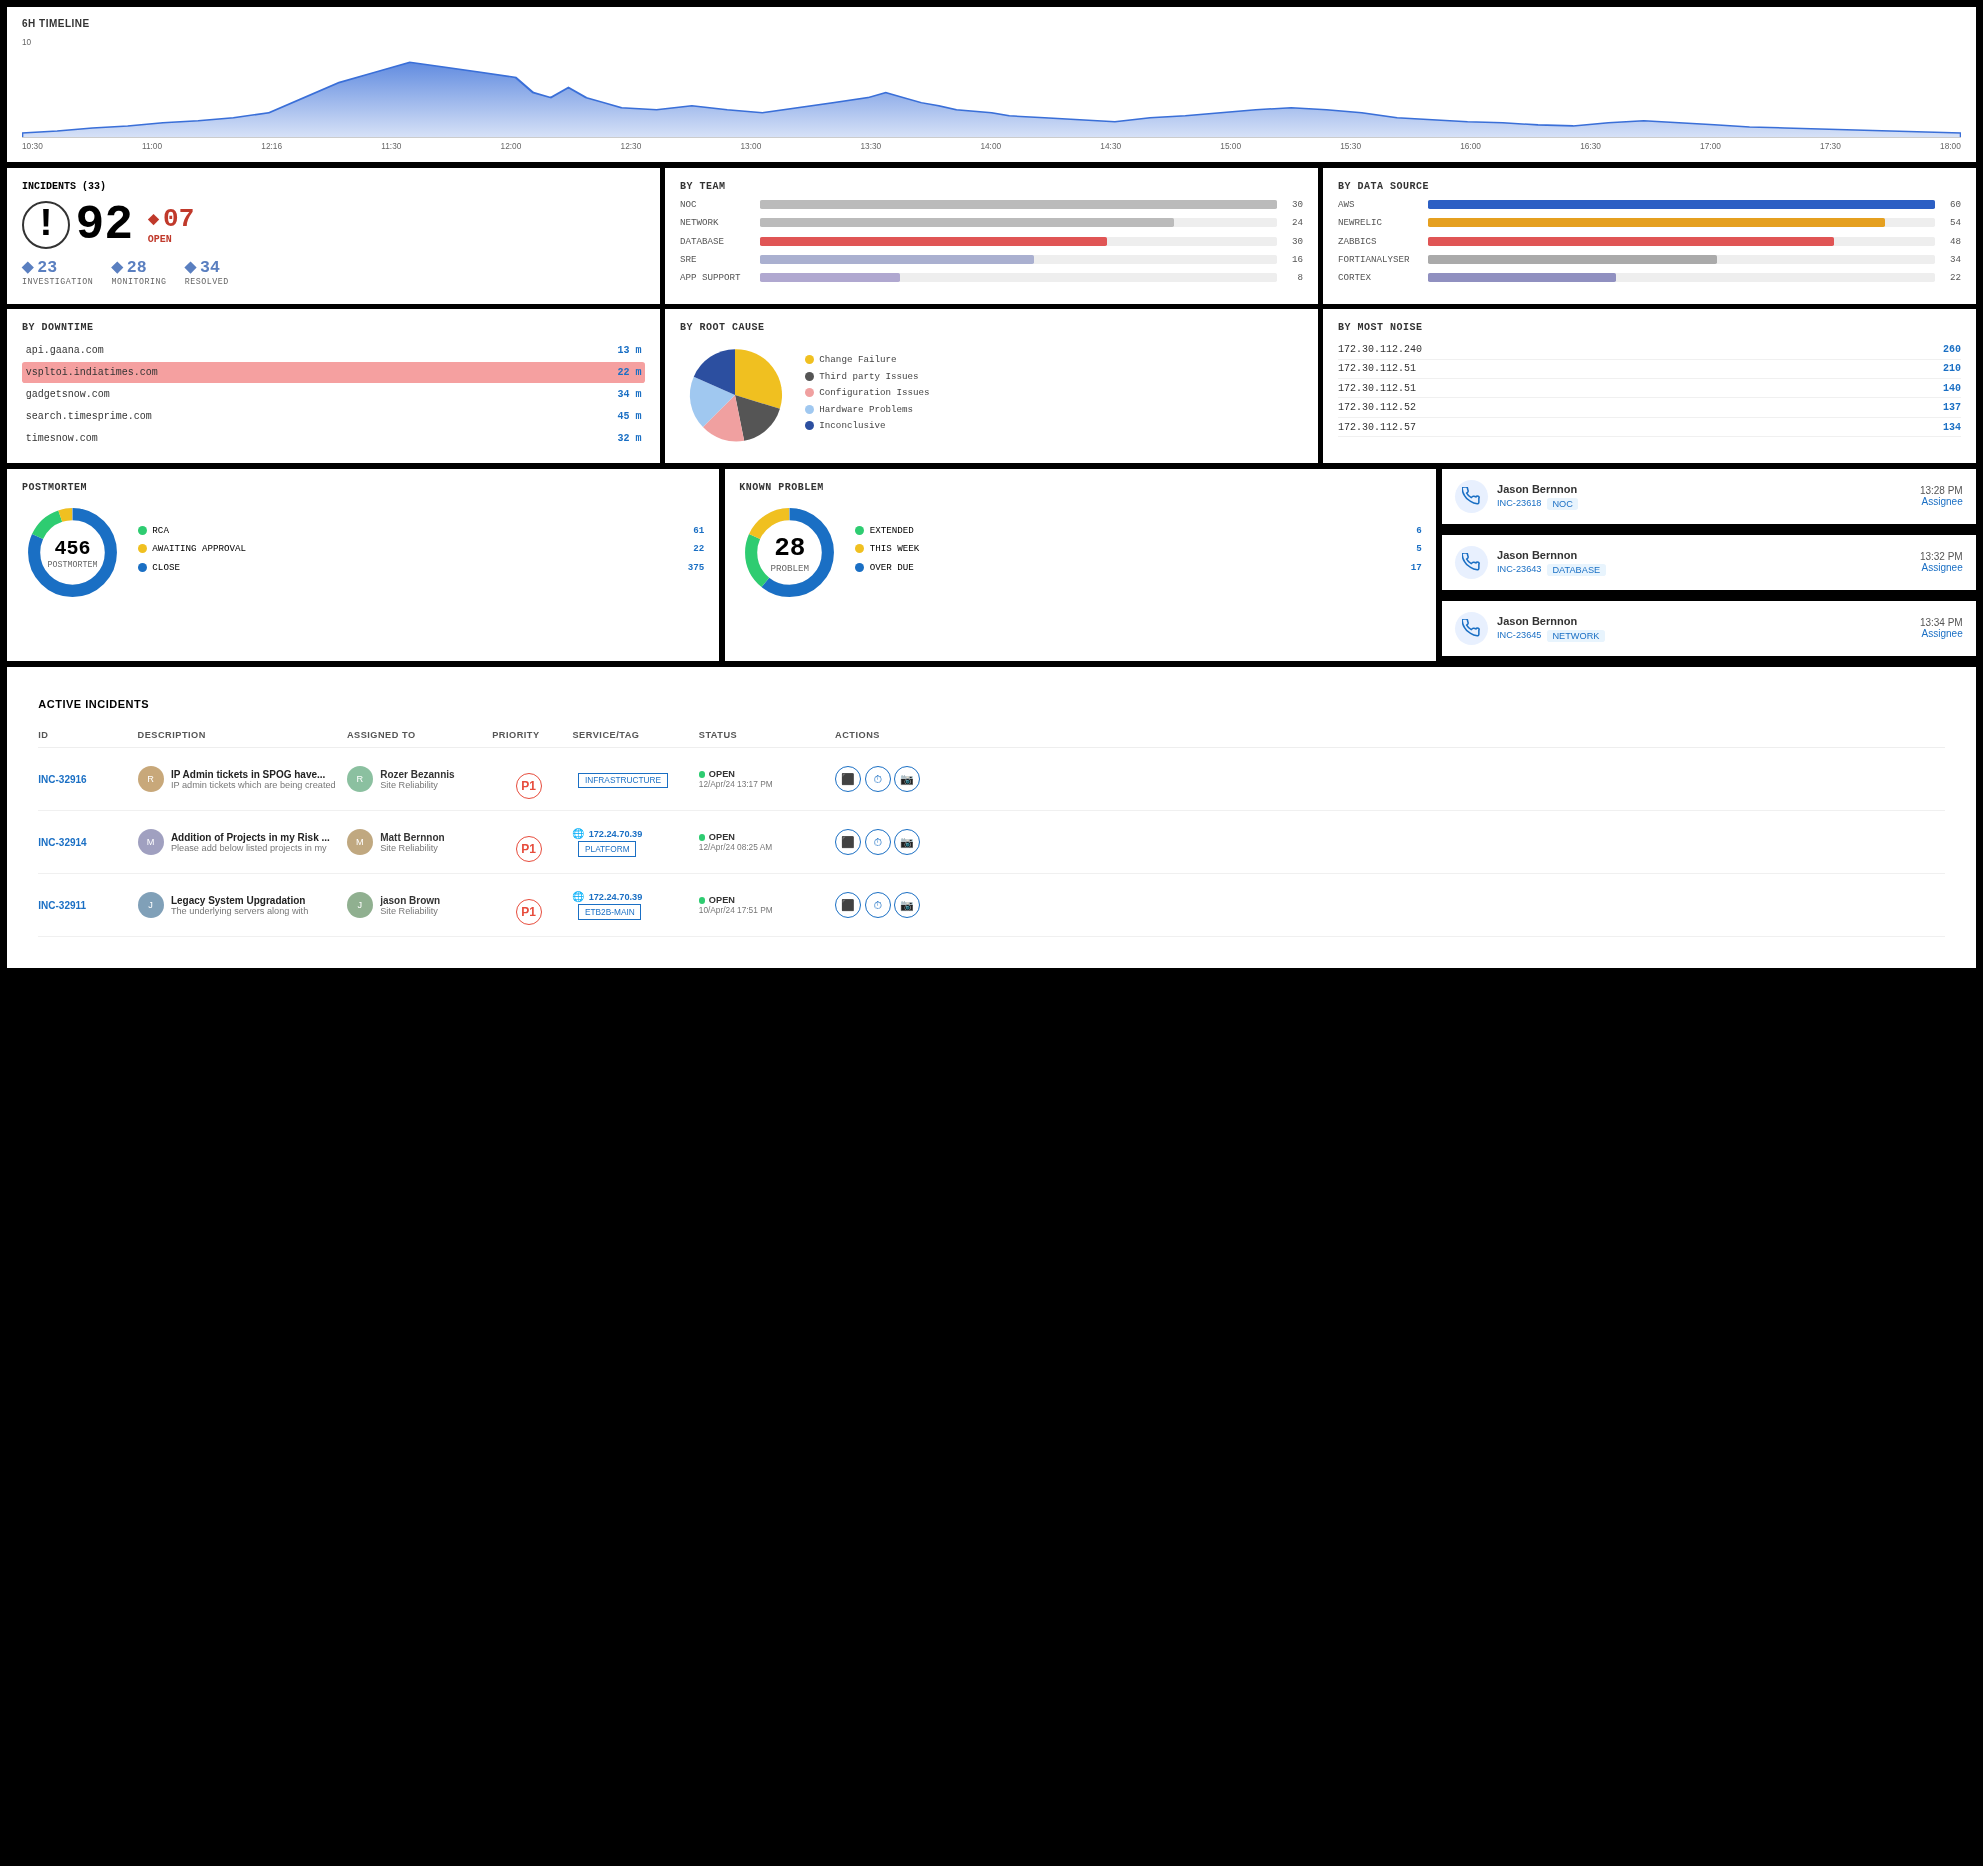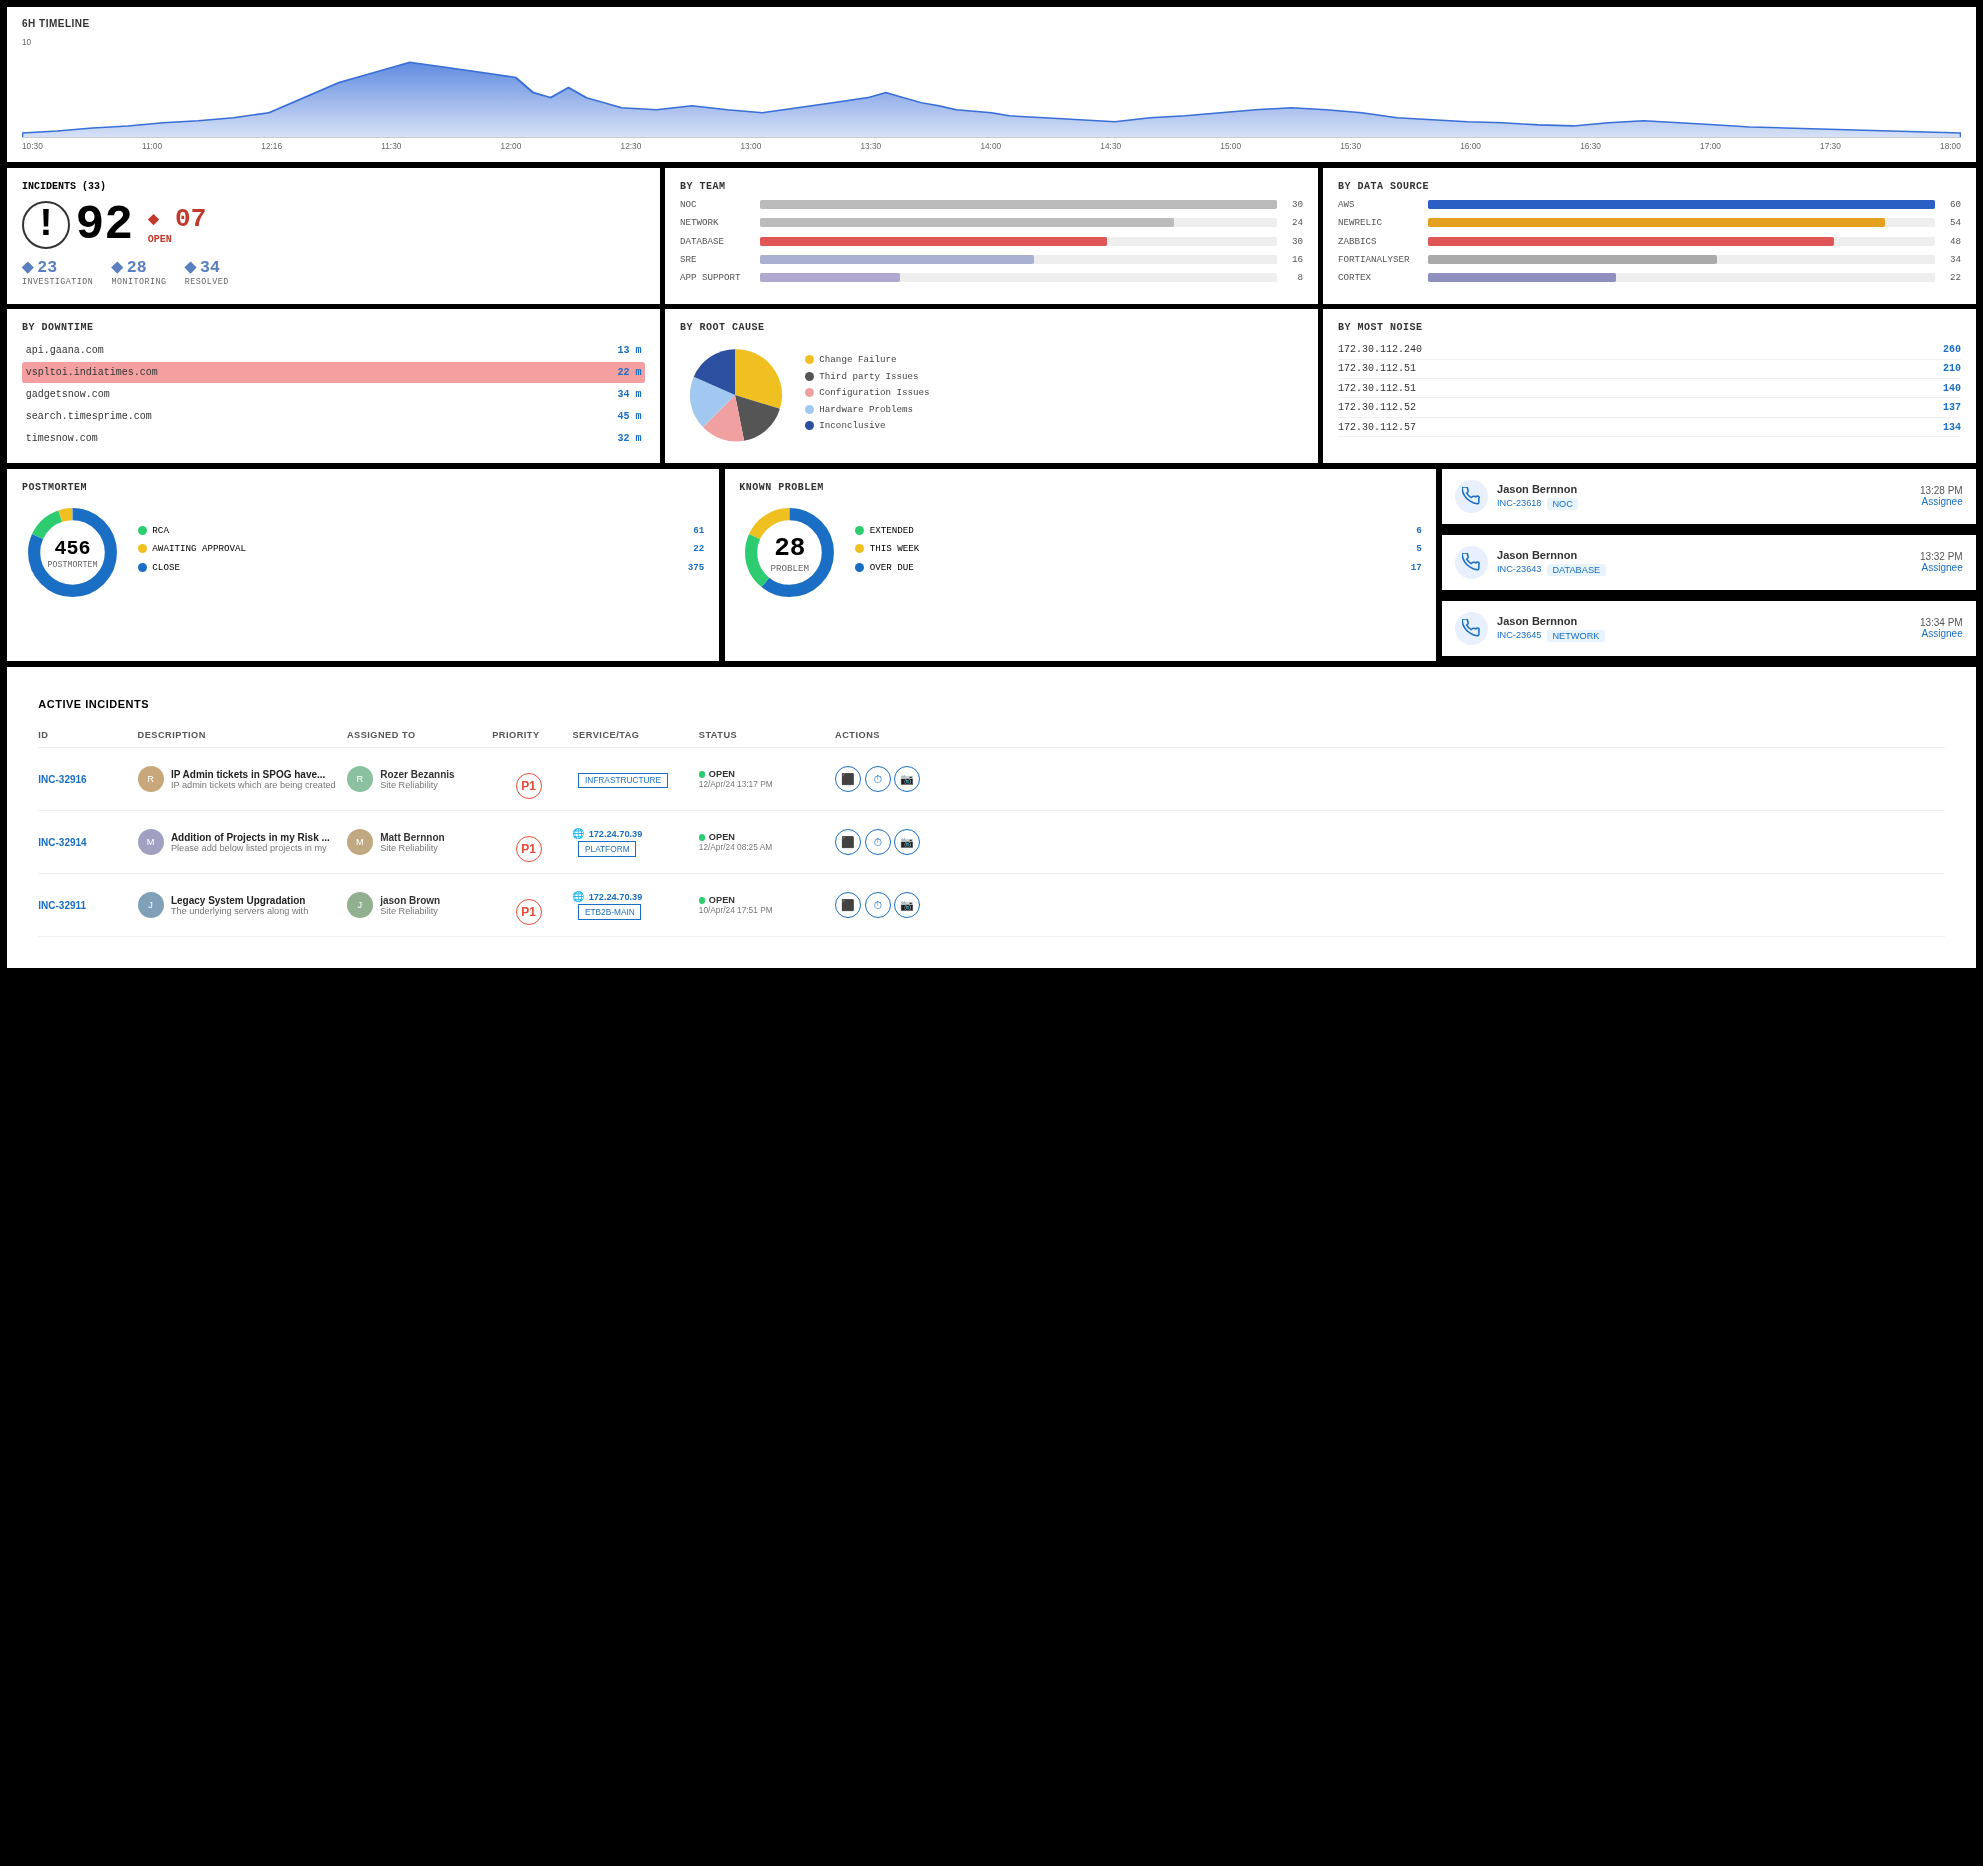--- a/index.html
+++ b/index.html
@@ -53,21 +53,21 @@
       background: #fff;
       padding: 13px 14.7px;
       font-family: Liberation Mono, monospace;
     }
 
     
     .incidents-title { font-size: 10px; font-weight: bold; margin-bottom: 9.2px; }
     .incidents-main { display: flex; align-items: center; gap: 14.7px; margin-bottom: 9.2px; }
     .incidents-number { font-size: 48px; font-weight: bold; line-height: 1; }
     .open-badge { display: flex; align-items: center; gap: 3.7px; }
-    .open-number { font-size: 26px; font-weight: bold; color: #c0392b; margin-left: 12px; }
+    .open-number { font-size: 26px; font-weight: bold; color: #c0392b; }
     .open-label { font-size: 10px; color: #c0392b; font-weight: bold; display: block; }
     .incidents-sub { display: flex; gap: 18.4px; }
     .sub-item { text-align: left; }
     .sub-number { font-size: 16.5px; font-weight: bold; color: #5a7fc0; display: flex; align-items: center; gap: 3.7px; }
     .sub-label { font-size: 8.3px; color: #666; letter-spacing: 0.5px; }
 
     
     .team-row { display: flex; align-items: center; margin-bottom: 7.3px; gap: 7.3px; }
     .team-name { width: 73px; font-size: 9.2px; color: #555; }
     .team-bar-container { flex: 1; background: #eee; height: 9.2px; border-radius: 1.8px; }

